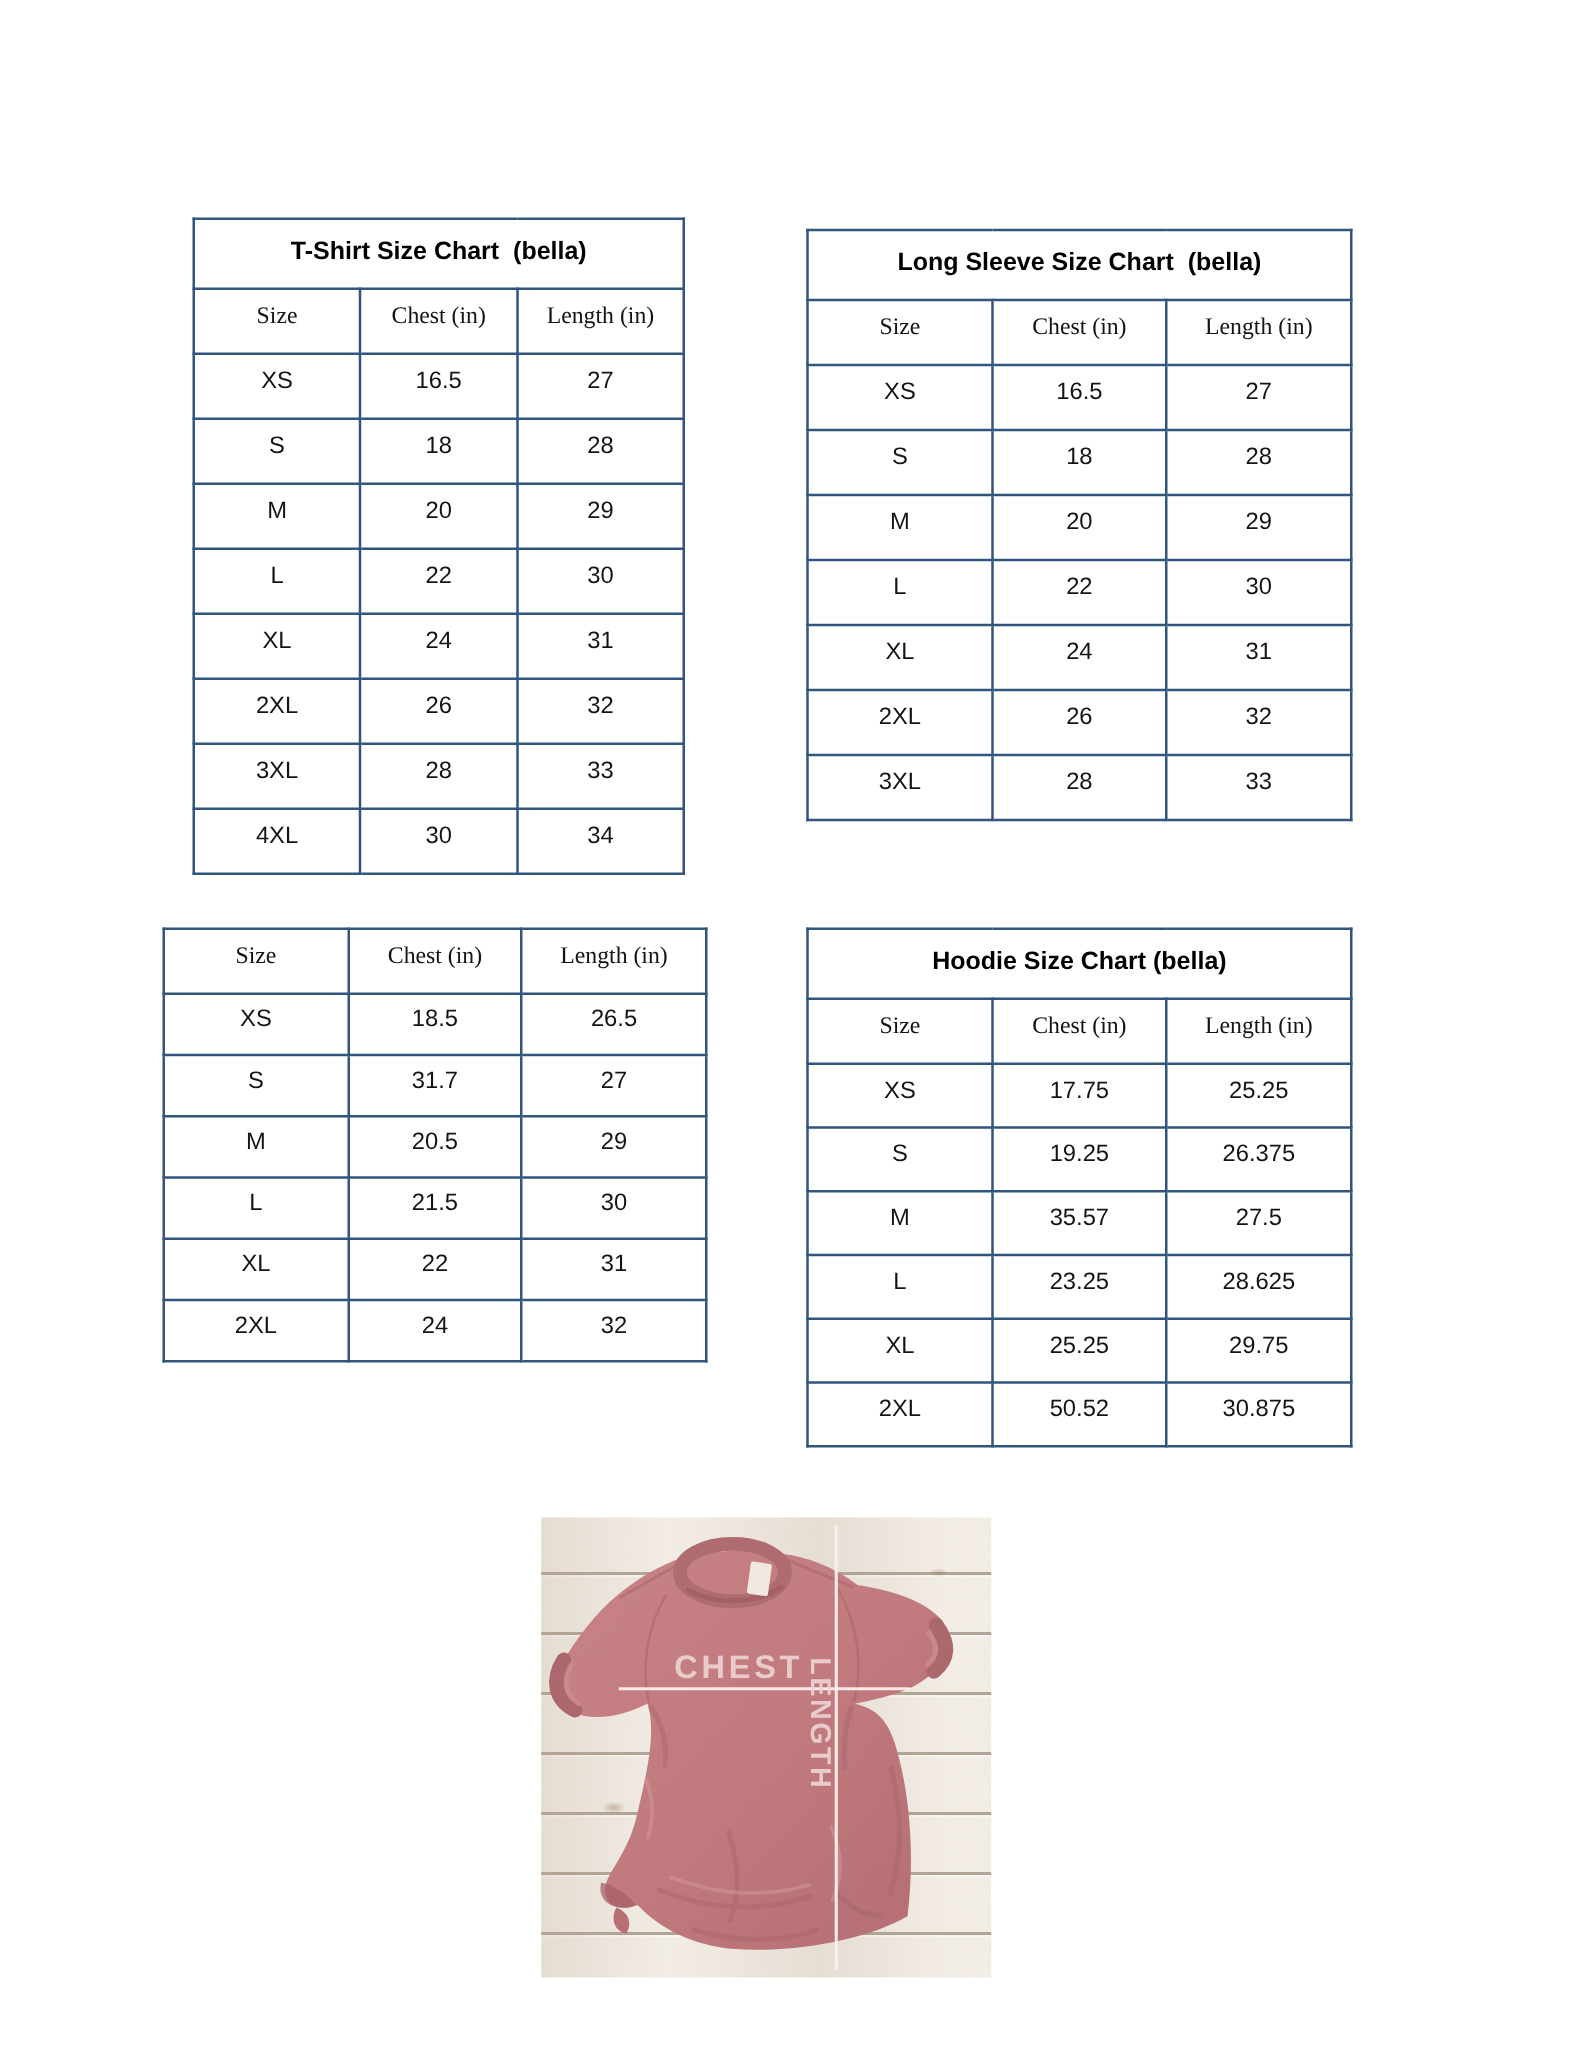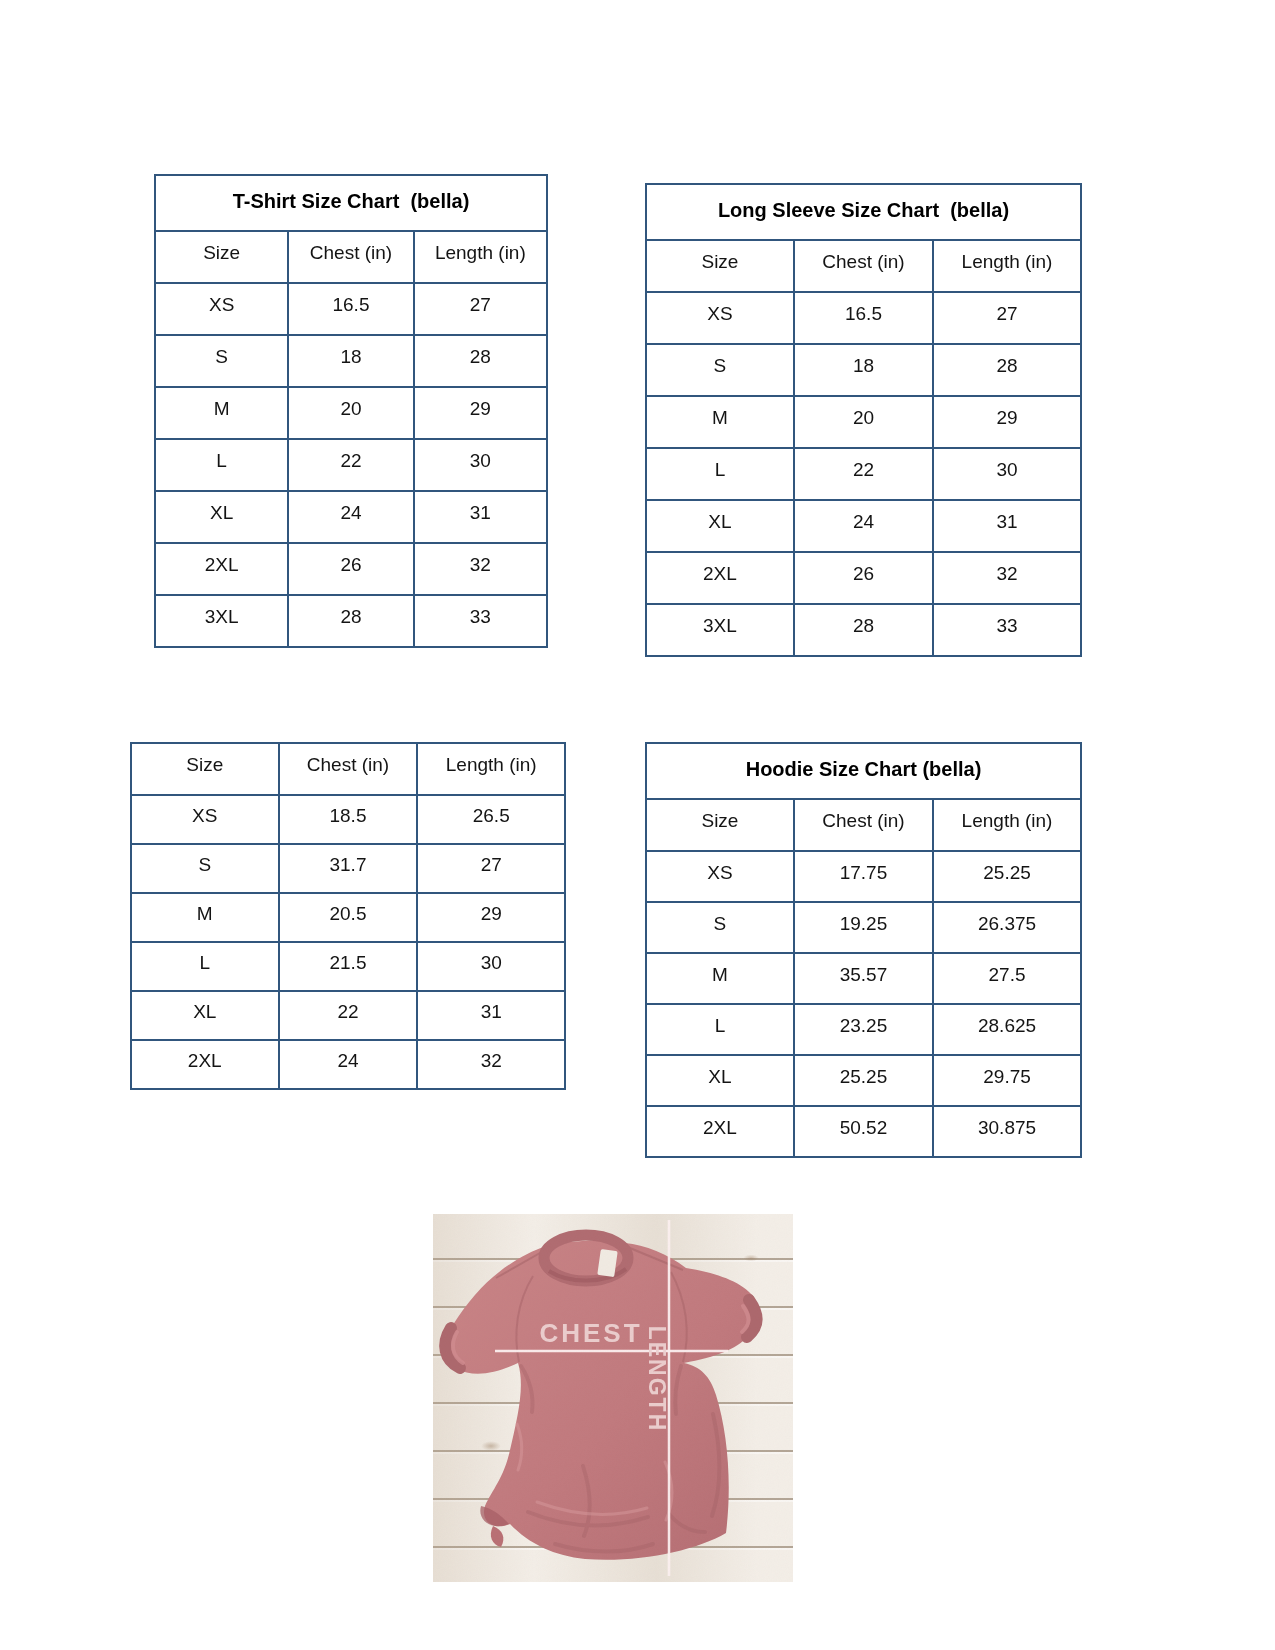--- a/index.html
+++ b/index.html
@@ -12,21 +12,21 @@
     border:2px solid #31567d;
   }
   table.size-table td{
     border:2px solid #31567d;text-align:center;vertical-align:middle;
     font-size:19px;color:#141414;padding:0 0 7px 0;line-height:1.1;
   }
   table.size-table td.title{
     font-weight:bold;font-size:20px;white-space:pre;padding-bottom:5px;color:#000;
   }
   tr.title-row{height:56px;}
-  tr.header-row{height:52px;}
+  tr.header-row{height:52px;font-family:Liberation Serif, serif;}
   #table-tshirt tr.data-row, #table-longsleeve tr.data-row{height:52px;}
   #table-sweatshirt tr.data-row{height:49px;}
   #table-hoodie tr.data-row{height:51px;}
 
   #table-tshirt{left:130px;top:174px;width:394px;margin-left:24px;}
   #table-longsleeve{left:645px;top:183px;width:437px;}
   #table-sweatshirt{left:130px;top:742px;width:436px;}
   #table-hoodie{left:645px;top:742px;width:437px;padding-left:20px;}
 
   col.c-size{width:34%;} col.c-chest{width:32%;} col.c-length{width:34%;}
@@ -96,20 +96,25 @@
         <tr class="data-row">
           <td>2XL</td>
           <td>26</td>
           <td>32</td>
         </tr>
         <tr class="data-row">
           <td>3XL</td>
           <td>28</td>
           <td>33</td>
         </tr>
+        <tr class="data-row">
+          <td>4XL</td>
+          <td>30</td>
+          <td>34</td>
+        </tr>
       </tbody>
   </table>
 
   <table class="size-table" id="table-longsleeve">
     <colgroup>
         <col class="c-size">
         <col class="c-chest">
         <col class="c-length">
       </colgroup>
     <tbody>

